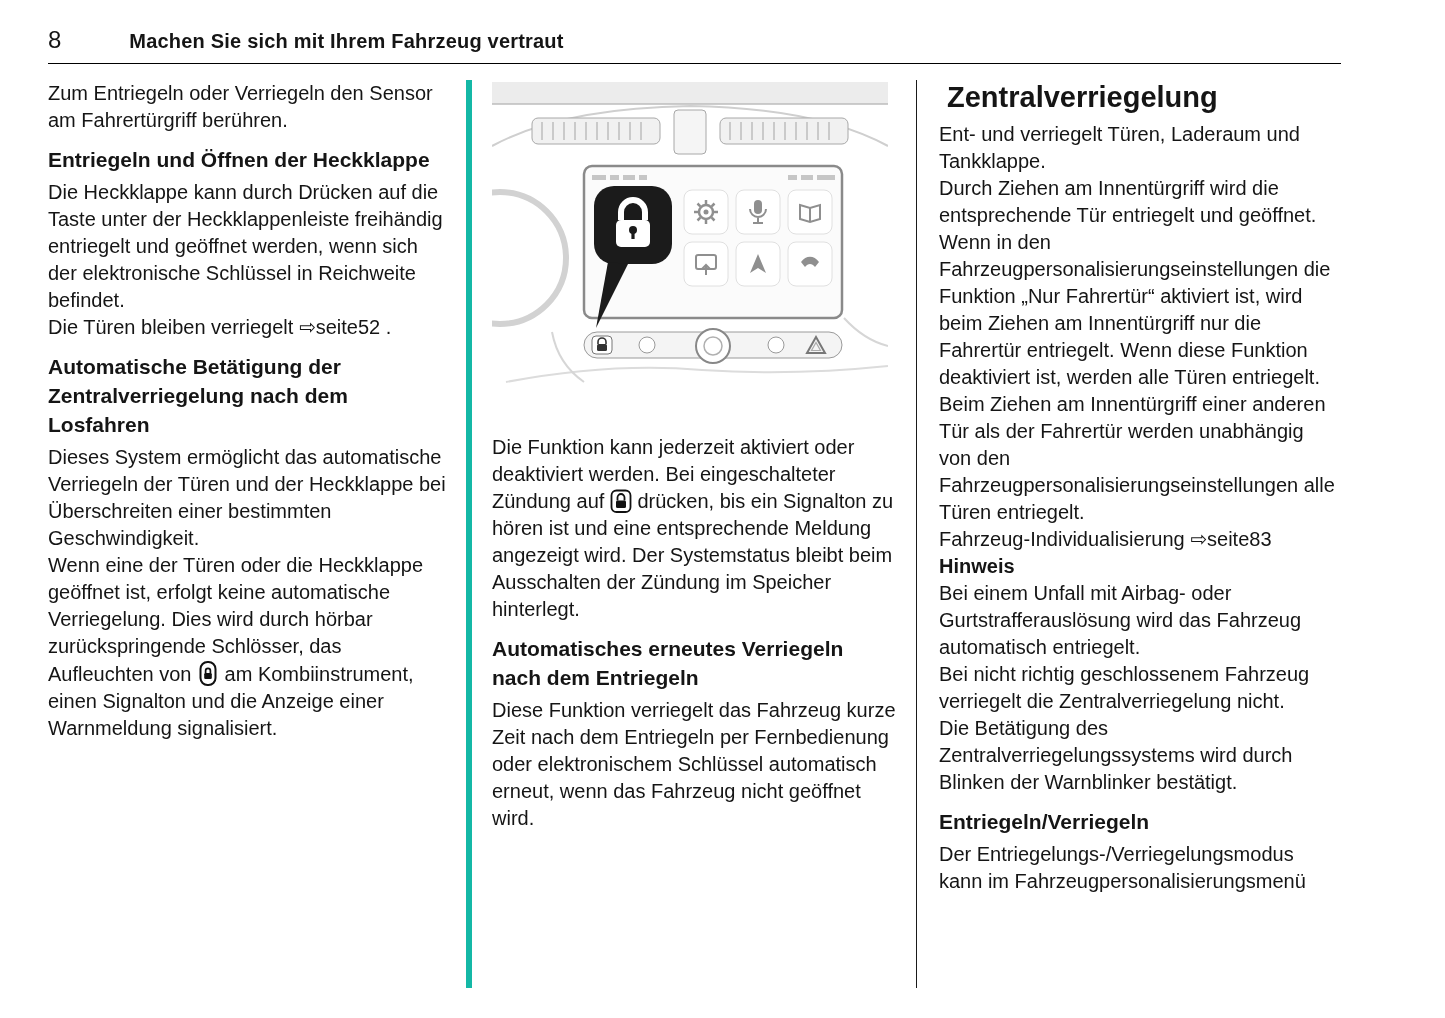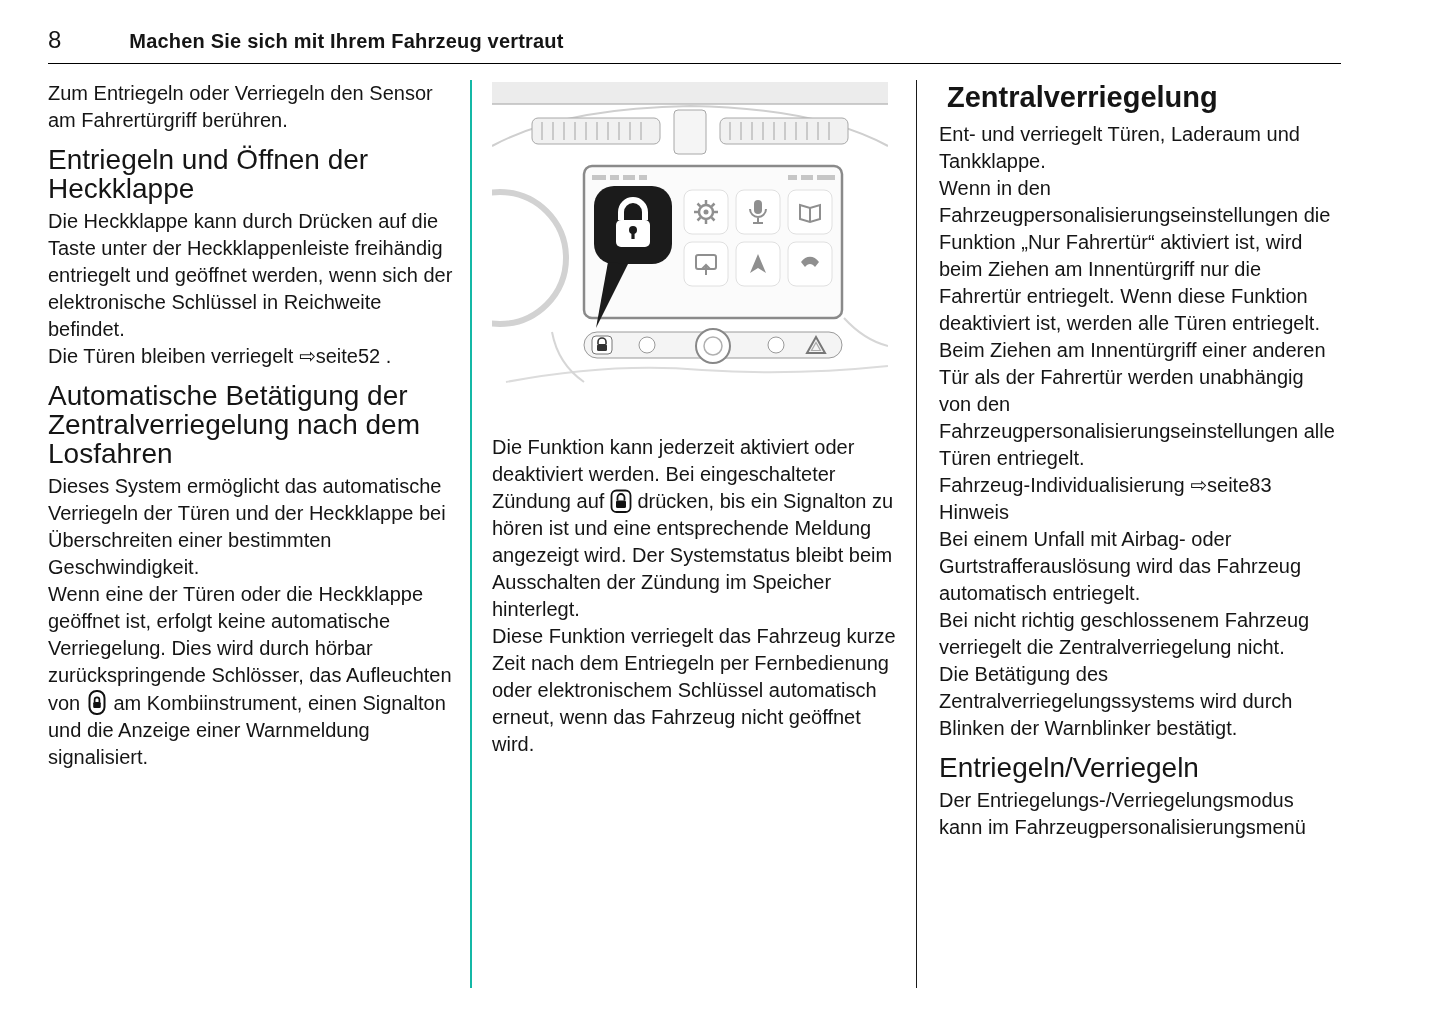--- a/index.html
+++ b/index.html
@@ -7,27 +7,27 @@
     width:1445px;height:1018px;background:#ffffff;
     font-family:"Liberation Sans","DejaVu Sans",sans-serif;
     color:#151515;
   }
   .page{box-sizing:border-box;width:1445px;height:1018px;padding:26px 104px 0 48px;overflow:hidden}
   .header{display:flex;align-items:baseline;border-bottom:1.5px solid #000;padding-bottom:9px}
   .page-number{font-size:24px}
   .page-title{font-size:20px;font-weight:bold;margin:0 0 0 68px;letter-spacing:.2px}
   .columns{display:flex;align-items:stretch;margin-top:16px;height:908px}
   .col{box-sizing:border-box}
-  .col-left{width:424px;padding-right:16px;border-right:2px solid #14b8a6}
+  .col-left{width:424px;padding-right:16px;border-right:6px solid #14b8a6}
   .col-mid{width:445px;padding:0 20px 0 20px;border-right:1px solid #1a1a1a}
   .col-right{width:424px;padding-left:22px}
   p{margin:0;font-size:20px;line-height:27px}
   h2{font-size:29px;line-height:34px;margin:0 8px 7px;font-weight:bold}
-  h3{font-size:28px;line-height:29px;margin:11px 0 5px;font-weight:normal}
-  .bold{font-weight:normal}
+  h3{font-size:21px;line-height:29px;margin:11px 0 5px;font-weight:bold}
+  .bold{font-weight:bold}
   .figure{margin:2px 0 38px}
   .inline-icon{vertical-align:-6px}
 </style>
 </head>
 <body>
 
 <div class="page">
 
   <header class="header">
     <span class="page-number">8</span>
@@ -192,26 +192,28 @@
       <p>
         <span>Die Funktion kann jederzeit aktiviert oder deaktiviert werden. Bei eingeschalteter Zündung auf</span>
         <svg class="inline-icon" width="22" height="25" viewBox="0 0 22 25" aria-hidden="true">
           <rect x="1.5" y="1.5" width="19" height="21.5" rx="5" fill="none" stroke="#111" stroke-width="1.8"></rect>
           <path d="M7.5,11.5 v-3 a3.5,3.5 0 0 1 7,0 v3" fill="none" stroke="#111" stroke-width="1.8"></path>
           <rect x="6" y="11.5" width="10" height="7.5" rx="1.5" fill="#111"></rect>
         </svg>
         <span>drücken, bis ein Signalton zu hören ist und eine entsprechende Meldung angezeigt wird. Der Systemstatus bleibt beim Ausschalten der Zündung im Speicher hinterlegt.</span>
       </p>
 
+      <h3>Automatisches erneutes Verriegeln nach dem Entriegeln</h3>
       <p>Diese Funktion verriegelt das Fahrzeug kurze Zeit nach dem Entriegeln per Fernbedienung oder elektronischem Schlüssel automatisch erneut, wenn das Fahrzeug nicht geöffnet wird.</p>
     </section>
 
     <section class="col col-right">
       <h2>Zentralverriegelung</h2>
       <p>Ent- und verriegelt Türen, Laderaum und Tankklappe.</p>
+      <p>Durch Ziehen am Innentürgriff wird die entsprechende Tür entriegelt und geöffnet.</p>
       <p>Wenn in den Fahrzeugpersonalisierungseinstellungen die Funktion „Nur Fahrertür“ aktiviert ist, wird beim Ziehen am Innentürgriff nur die Fahrertür entriegelt. Wenn diese Funktion deaktiviert ist, werden alle Türen entriegelt.</p>
       <p>Beim Ziehen am Innentürgriff einer anderen Tür als der Fahrertür werden unabhängig von den Fahrzeugpersonalisierungseinstellungen alle Türen entriegelt.</p>
       <p>Fahrzeug-Individualisierung ⇨seite83</p>
       <p class="bold">Hinweis</p>
       <p>Bei einem Unfall mit Airbag- oder Gurtstrafferauslösung wird das Fahrzeug automatisch entriegelt.</p>
       <p>Bei nicht richtig geschlossenem Fahrzeug verriegelt die Zentralverriegelung nicht.</p>
       <p>Die Betätigung des Zentralverriegelungssystems wird durch Blinken der Warnblinker bestätigt.</p>
       <h3>Entriegeln/Verriegeln</h3>
       <p>Der Entriegelungs-/Verriegelungsmodus kann im Fahrzeugpersonalisierungsmenü</p>
     </section>

